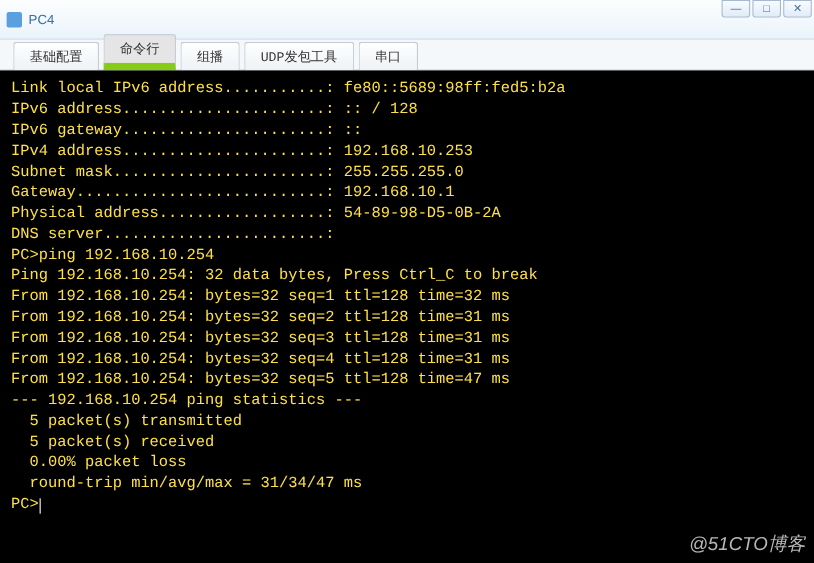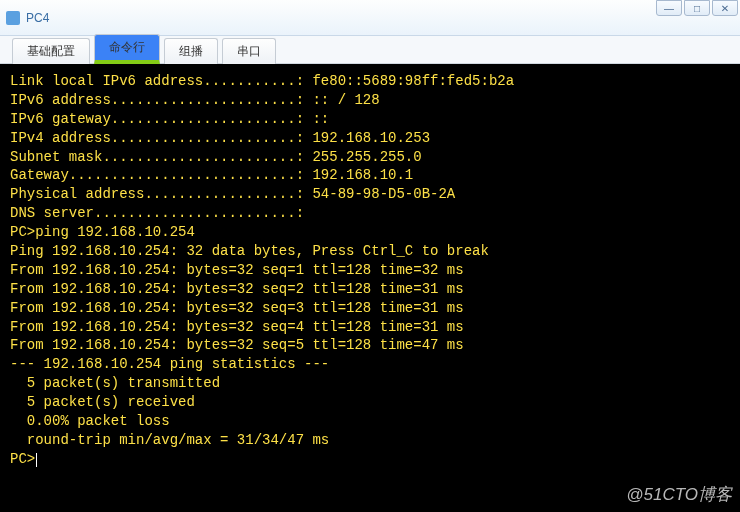--- a/index.html
+++ b/index.html
@@ -65,22 +65,22 @@
       font-size: 12px;
       color: #333;
       border-radius: 3px 3px 0 0;
       margin-right: 4px;
       cursor: pointer;
       position: relative;
       top: 1px;
       font-family: Liberation Mono, monospace;
     }
     .tab.active {
-      background: #3b82f6;
-      border-bottom: 4px solid #84cc16;
+      background: #e5e5e5;
+      border-bottom: 7px solid #84cc16;
       font-weight: 500;
     }
     .terminal {
       background: #000;
       color: #fde047;
       font-family: "Courier New", monospace;
       font-size: 14px;
       line-height: 1.35;
       padding: 8px 10px;
       height: calc(100% - 52px);
@@ -118,18 +118,19 @@
     <div class="win-btn">—</div>
     <div class="win-btn">□</div>
     <div class="win-btn">✕</div>
   </div>
 </div>
 
 <div class="tabs">
   <div class="tab"><span>基础配置</span></div>
   <div class="tab active"><span>命令行</span></div>
   <div class="tab"><span>组播</span></div>
+  <div class="tab"><span>UDP发包工具</span></div>
   <div class="tab"><span>串口</span></div>
 </div>
 
 <div class="terminal" id="terminal"><span class="line"></span><span class="line">Link local IPv6 address...........: fe80::5689:98ff:fed5:b2a</span><span class="line">IPv6 address......................: :: / 128</span><span class="line">IPv6 gateway......................: ::</span><span class="line">IPv4 address......................: 192.168.10.253</span><span class="line">Subnet mask.......................: 255.255.255.0</span><span class="line">Gateway...........................: 192.168.10.1</span><span class="line">Physical address..................: 54-89-98-D5-0B-2A</span><span class="line">DNS server........................:</span><span class="line"></span><span class="line">PC&gt;ping 192.168.10.254</span><span class="line"></span><span class="line">Ping 192.168.10.254: 32 data bytes, Press Ctrl_C to break</span><span class="line">From 192.168.10.254: bytes=32 seq=1 ttl=128 time=32 ms</span><span class="line">From 192.168.10.254: bytes=32 seq=2 ttl=128 time=31 ms</span><span class="line">From 192.168.10.254: bytes=32 seq=3 ttl=128 time=31 ms</span><span class="line">From 192.168.10.254: bytes=32 seq=4 ttl=128 time=31 ms</span><span class="line">From 192.168.10.254: bytes=32 seq=5 ttl=128 time=47 ms</span><span class="line"></span><span class="line">--- 192.168.10.254 ping statistics ---</span><span class="line">  5 packet(s) transmitted</span><span class="line">  5 packet(s) received</span><span class="line">  0.00% packet loss</span><span class="line">  round-trip min/avg/max = 31/34/47 ms</span><span class="line"></span><span class="line">PC&gt;<span class="cursor"></span></span></div>
 
 <div class="watermark">@51CTO博客</div>
 
 </body></html>

